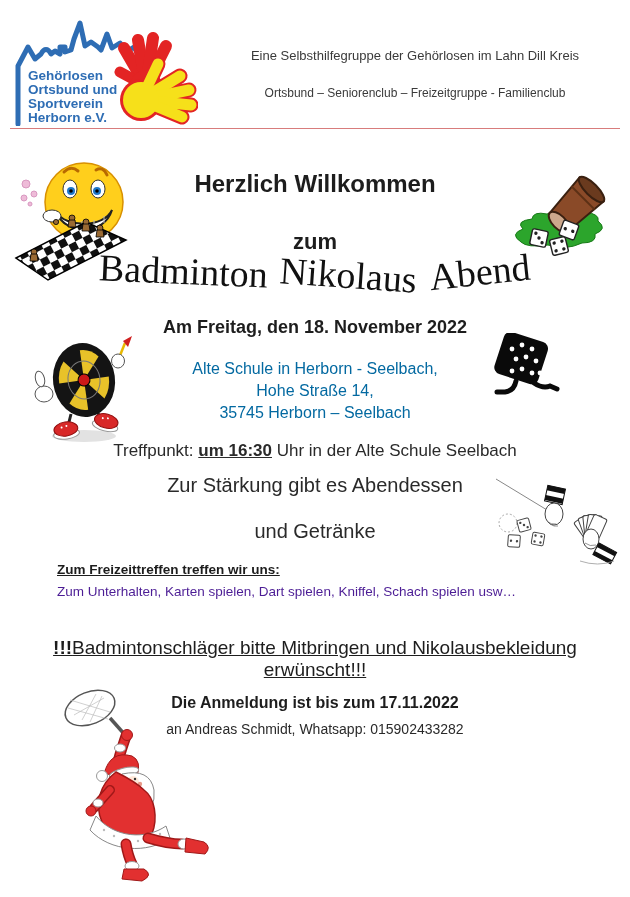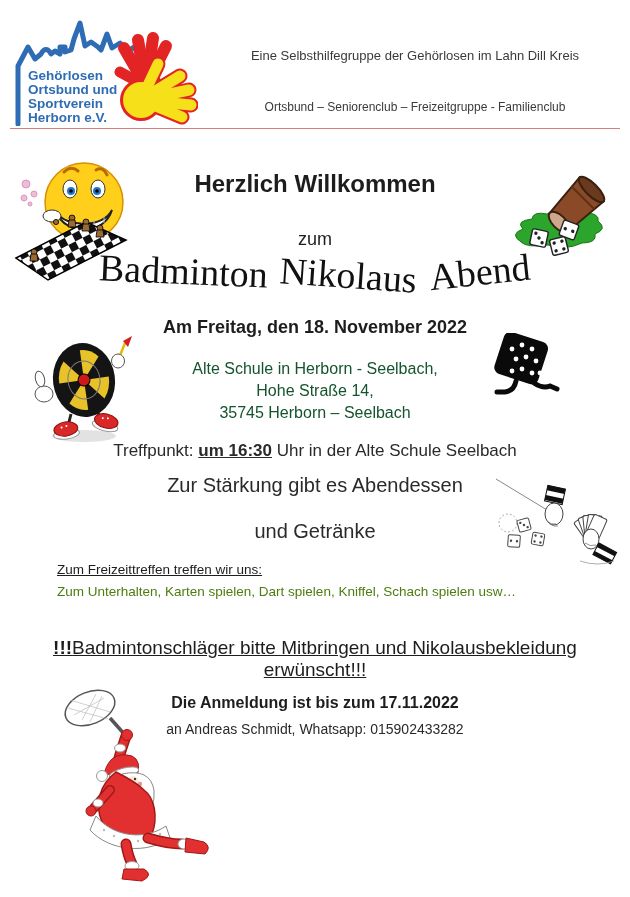--- a/index.html
+++ b/index.html
@@ -6,43 +6,43 @@
   html,body { background:#ffffff; }
   .page {
     position:relative; width:630px; height:897px; margin:0 auto;
     background:#ffffff; overflow:hidden;
     font-family:"Liberation Sans", sans-serif; color:#222;
   }
   .abs { position:absolute; }
   .ctr { left:0; width:630px; text-align:center; }
 
   .tagline { top:48px; left:205px; width:420px; text-align:center; font-size:13px; color:#3a3a3a; }
-  .subline { top:100px; left:205px; width:420px; text-align:center; font-size:12px; color:#3a3a3a; }
+  .subline { top:86px; left:205px; width:420px; text-align:center; font-size:12px; color:#3a3a3a; }
   .divider { top:128px; left:10px; width:610px; height:1px; background:#d87c7c; }
 
   .welcome { top:170px; font-size:24px; font-weight:bold; color:#1d1d1d; }
-  .zum     { top:229px; font-size:18px; font-weight:normal; color:#1d1d1d; }
+  .zum     { top:229px; font-size:22px; font-weight:bold; color:#1d1d1d; }
 
   .title { top:249px; font-family:"Liberation Serif", serif; font-size:38px; color:#111; white-space:nowrap; }
   .title .w { display:inline-block; margin:0 6px; }
   .title .w1 { transform:rotate(2.5deg); }
   .title .w2 { transform:rotate(4deg) translateY(4px); }
   .title .w3 { transform:rotate(-6deg) translateY(1px); }
 
   .date    { top:317px; font-size:18px; font-weight:bold; color:#1d1d1d; }
-  .address { top:358px; font-size:16px; line-height:22px; color:#14532d; }
+  .address { top:358px; font-size:16px; line-height:22px; color:#0369a1; }
 
   .meeting { top:441px; font-size:17px; color:#2a2a2a; }
   .meeting .time { font-weight:bold; text-decoration:underline; }
 
   .food1 { top:474px; font-size:20px; color:#2a2a2a; }
   .food2 { top:520px; font-size:20px; color:#2a2a2a; }
 
-  .fz-head { top:562px; left:57px; font-size:13.5px; font-weight:normal; text-decoration:underline; color:#1d1d1d; }
-  .fz-text { top:584px; left:57px; font-size:13.5px; color:#4d7c0f; }
+  .fz-head { top:562px; left:57px; font-size:13.5px; font-weight:bold; text-decoration:underline; color:#1d1d1d; }
+  .fz-text { top:584px; left:57px; font-size:13.5px; color:#4c1d95; }
 
   .notice { top:637px; font-size:19px; text-decoration:underline; color:#1d1d1d; }
   .notice .bang { font-weight:bold; }
 
   .reg { top:694px; font-size:16px; font-weight:bold; color:#1d1d1d; }
   .reg .deadline { }
   .contact { top:721px; font-size:14px; color:#2a2a2a; }
 
   svg { display:block; }
 </style>

